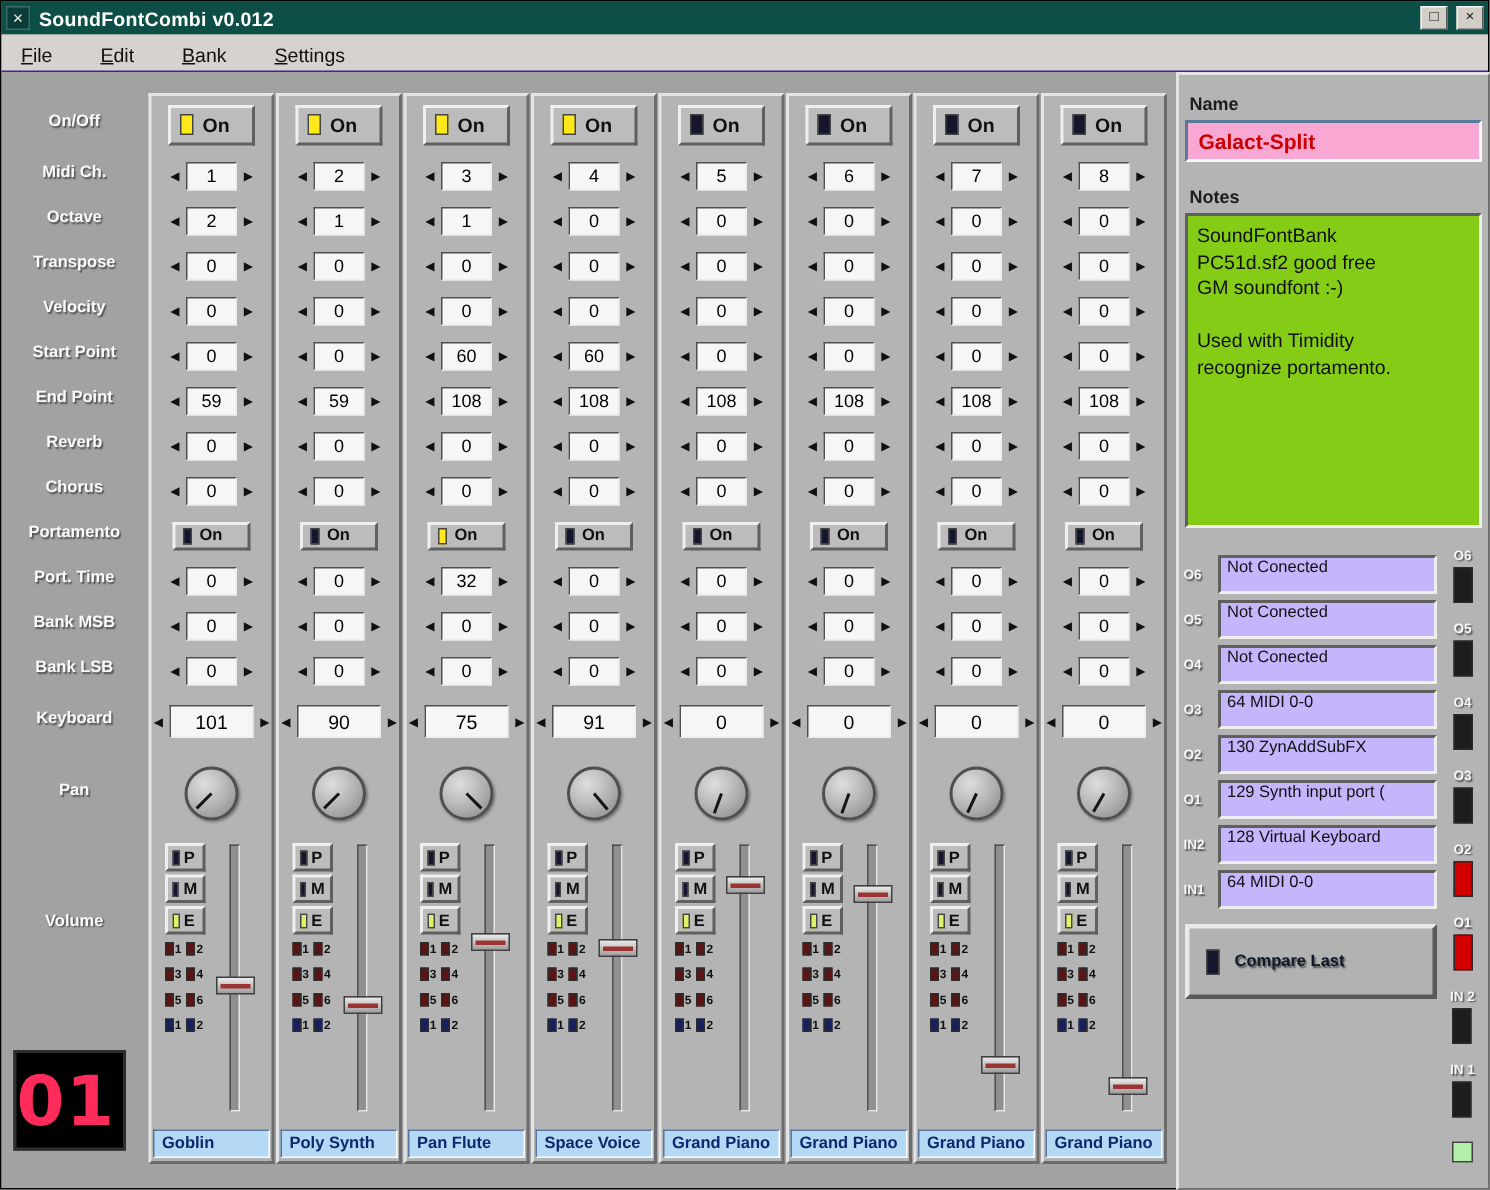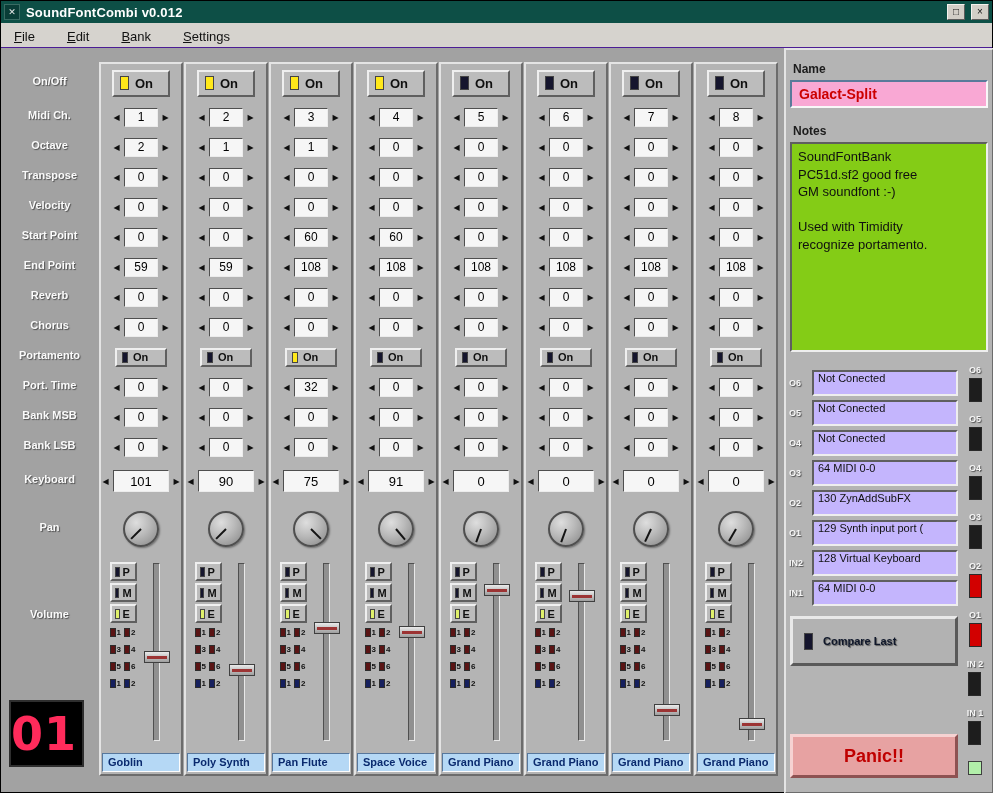--- a/index.html
+++ b/index.html
@@ -1470,22 +1470,19 @@
           <div class="port-block">
             <span class="port-label">IN 1</span>
             <div class="led dark"></div>
           </div>
           <div class="led-green"></div>
         </div>
       <div class="compare-btn compare-last">
         <div class="cmp-ind"></div>
         <span>Compare Last</span>
       </div>
-      <div class="panic-btn">
-        <span>Panic!!</span>
-      </div>
     </div>
 
     <div class="display-01">
       <span>01</span>
     </div>
   </div>
 </div>
 
 </body></html>

